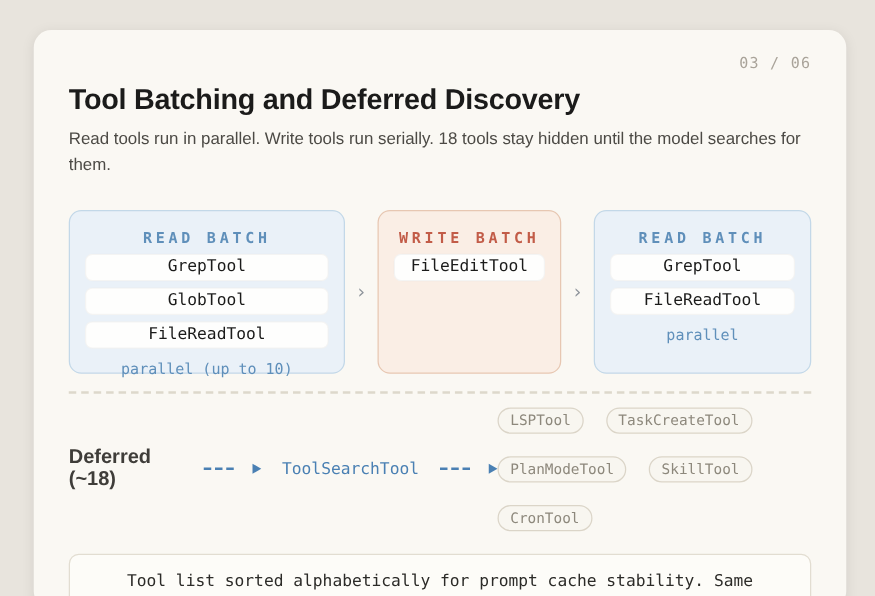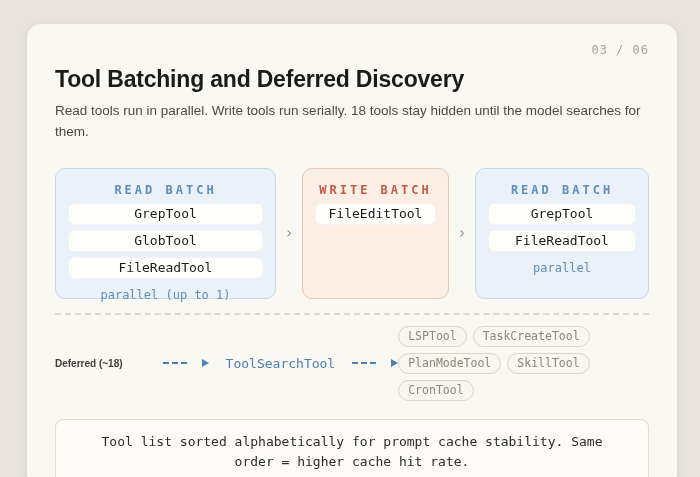--- a/index.html
+++ b/index.html
@@ -73,37 +73,37 @@
   .chev {
     align-self:center;
     color:#8f959c; font-size:15px;
     font-family:"DejaVu Sans Mono", monospace;
   }
   
   .divider { margin-top:14px; border-top:2px dashed #ddd8cb; }
   
   .deferred-row { display:flex; align-items:center; margin-top:11px; }
   .deferred-left { width:112px; }
-  .deferred-title { font-size:10px; font-weight:bold; color:#3f3d39; }
+  .deferred-title { font-size:16px; font-weight:bold; color:#3f3d39; }
   .deferred-sub { font-size:12px; color:#948f85; margin-top:3px; }
   .arrow-flow { display:flex; align-items:center; gap:15px; margin-left:8px; }
   .dash-line { width:24px; border-top:2px dashed #4a80b3; }
   .arrow-head {
     width:0; height:0;
     border-left:7px solid #4a80b3;
     border-top:4px solid transparent;
     border-bottom:4px solid transparent;
   }
   .tool-search {
     font-family:"DejaVu Sans Mono", monospace;
     font-size:13px; color:#4a80b3; padding:0 2px;
   }
   .deferred-pills {
     margin-left:auto; width:282px;
-    display:flex; flex-wrap:wrap; gap:6px;
+    display:flex; flex-wrap:wrap; gap:18px;
     justify-content:flex-start;
     text-align:center;
   }
   .d-pill {
     font-family:"DejaVu Sans Mono", monospace;
     font-size:11.5px; color:#8d887c;
     background:#f8f6f0;
     border:1px solid #dbd5c8;
     border-radius:11px;
     padding:2px 9px 3px;
@@ -139,21 +139,21 @@
   <h1 class="title">Tool Batching and Deferred Discovery</h1>
   <div class="subtitle">Read tools run in parallel. Write tools run serially. 18 tools stay hidden until the model searches for them.</div>
 
   <div class="flow-row">
 
     <div class="batch read batch-1">
       <div class="batch-header read-text">READ BATCH</div>
       <div class="tool-pill">GrepTool</div>
       <div class="tool-pill">GlobTool</div>
       <div class="tool-pill">FileReadTool</div>
-      <div class="batch-mode read-text">parallel (up to 1)</div>
+      <div class="batch-mode read-text">parallel (up to 10)</div>
     </div>
 
     <div class="chev">›</div>
 
     <div class="batch write batch-2">
       <div class="batch-header write-text">WRITE BATCH</div>
       <div class="tool-pill">FileEditTool</div>
     </div>
 
     <div class="chev">›</div>

